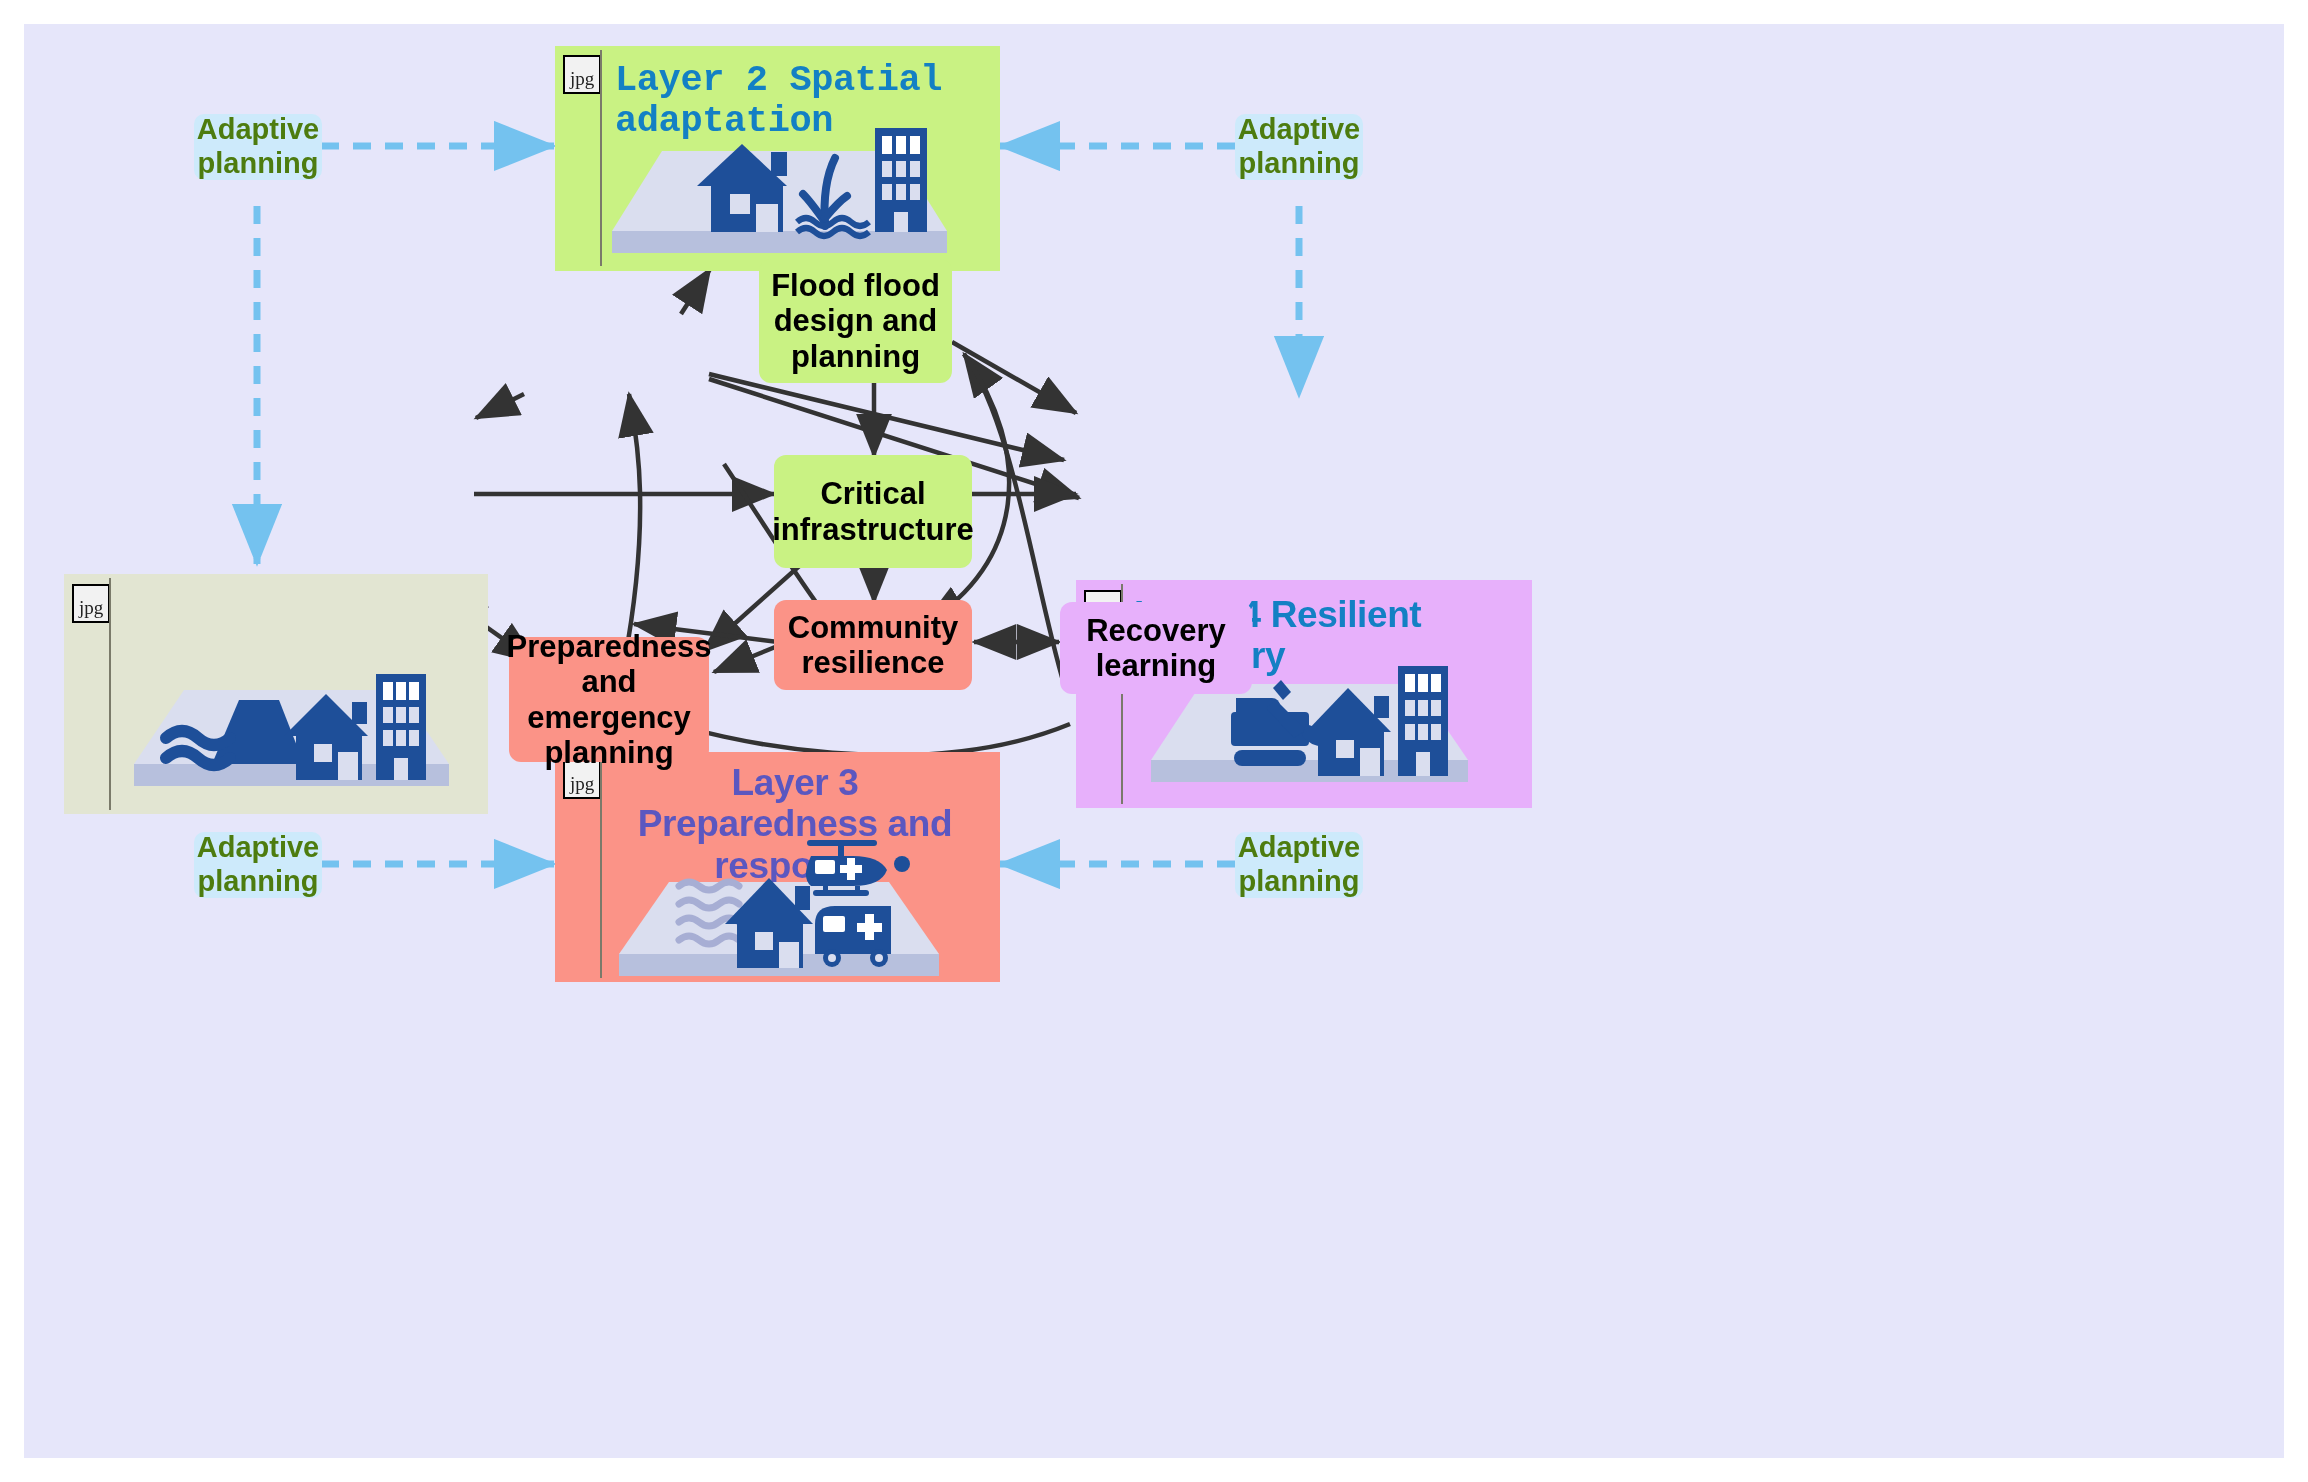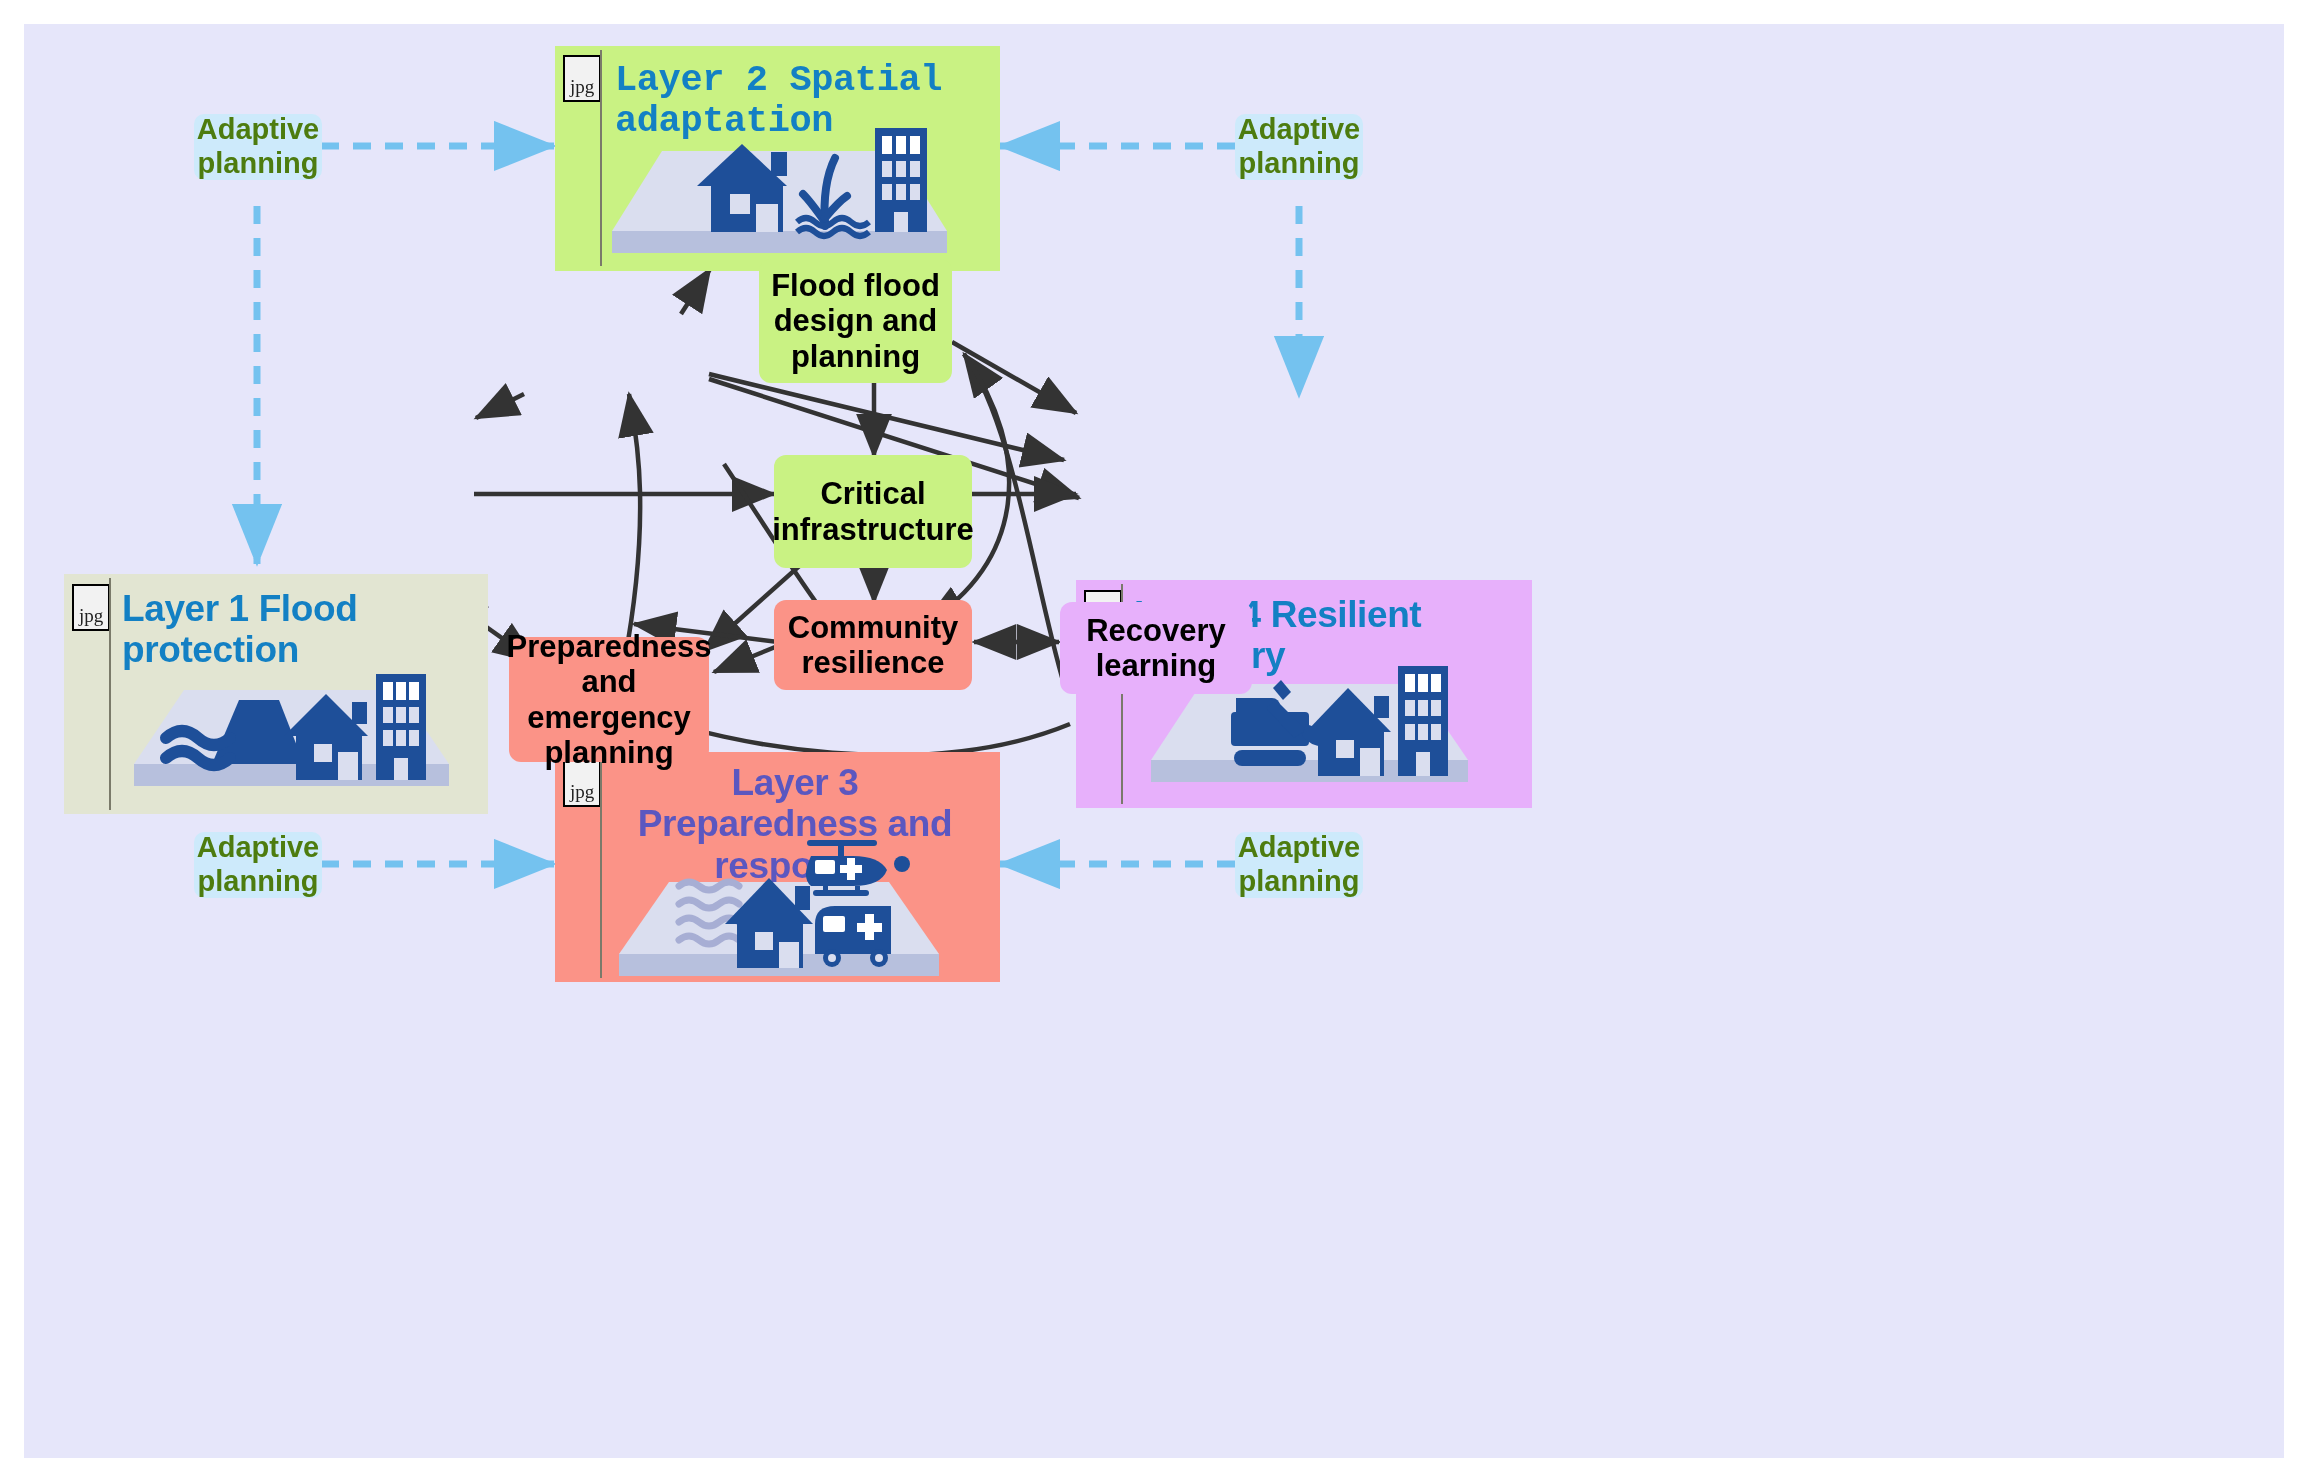--- a/index.html
+++ b/index.html
@@ -1,21 +1,21 @@
 <!DOCTYPE html>
 <html><head>
 <meta charset="utf-8">
 <style>
   html,body{margin:0;padding:0;background:#ffffff;}
   body{width:2308px;height:1482px;overflow:hidden;font-family:"Liberation Sans","DejaVu Sans",sans-serif;}
   #canvas{position:absolute;left:24px;top:24px;width:2260px;height:1434px;background:#e6e6fa;}
   .layer-panel{position:absolute;box-sizing:border-box;}
   .layer-title{position:absolute;font-weight:bold;font-size:37px;line-height:1.12;letter-spacing:-0.4px;}
   .jpg-badge{position:absolute;border:2px solid #000;background:#f2f2f2;font-size:19px;line-height:1;
-             padding:20px 5px 4px 5px;color:#222;font-family:"Liberation Serif","DejaVu Serif",serif;}
+             padding:12px 5px 4px 5px;color:#222;font-family:"Liberation Serif","DejaVu Serif",serif;}
   .layer-rule{position:absolute;width:2px;background:#7a7a6a;}
   .node{position:absolute;box-sizing:border-box;border-radius:12px;display:flex;align-items:center;
         justify-content:center;text-align:center;font-weight:bold;font-size:31px;line-height:1.14;
         color:#000;padding:4px 8px;}
   .node.green{background:#c9f283;}
   .node.salmon{background:#fb9387;}
   .node.violet{background:#e7b0fb;}
   .ap-node{position:absolute;box-sizing:border-box;border-radius:10px;background:#cdeafb;
            display:flex;align-items:center;justify-content:center;text-align:center;
            font-weight:bold;font-size:29px;line-height:1.16;color:#4d7c0f;}
@@ -108,21 +108,20 @@
         <rect x="309" y="68" width="10" height="16" fill="#dadeef"></rect>
         <rect x="323" y="68" width="10" height="16" fill="#dadeef"></rect>
         <rect x="307" y="96" width="14" height="20" fill="#dadeef"></rect>
       </g>
     </svg>
   </div>
 
   <div class="layer-panel" style="left:40px;top:550px;width:424px;height:240px;background:#e2e5d2;">
     <div class="jpg-badge" style="left:8px;top:10px;">jpg</div>
     <div class="layer-rule" style="left:45px;top:4px;height:232px;"></div>
-    <div class="layer-title" style="left:58px;top:14px;width:360px;color:#1380c4;">Layer 1 Flood protection</div>
     <svg class="art" style="left:40px;top:78px;" width="370" height="150" viewBox="0 0 370 150">
       <polygon points="80,38 295,38 345,112 30,112" fill="#dadeef"></polygon>
       <rect x="30" y="112" width="315" height="22" fill="#b7c0dd"></rect>
       <g fill="#1e4f99">
         <polygon points="135,48 175,48 200,112 108,112"></polygon>
       </g>
       <g fill="none" stroke="#1e4f99" stroke-width="12" stroke-linecap="round">
         <path d="M62,86 q16,-14 32,0 t32,0"></path>
         <path d="M62,106 q16,-14 32,0 t32,0"></path>
       </g>

